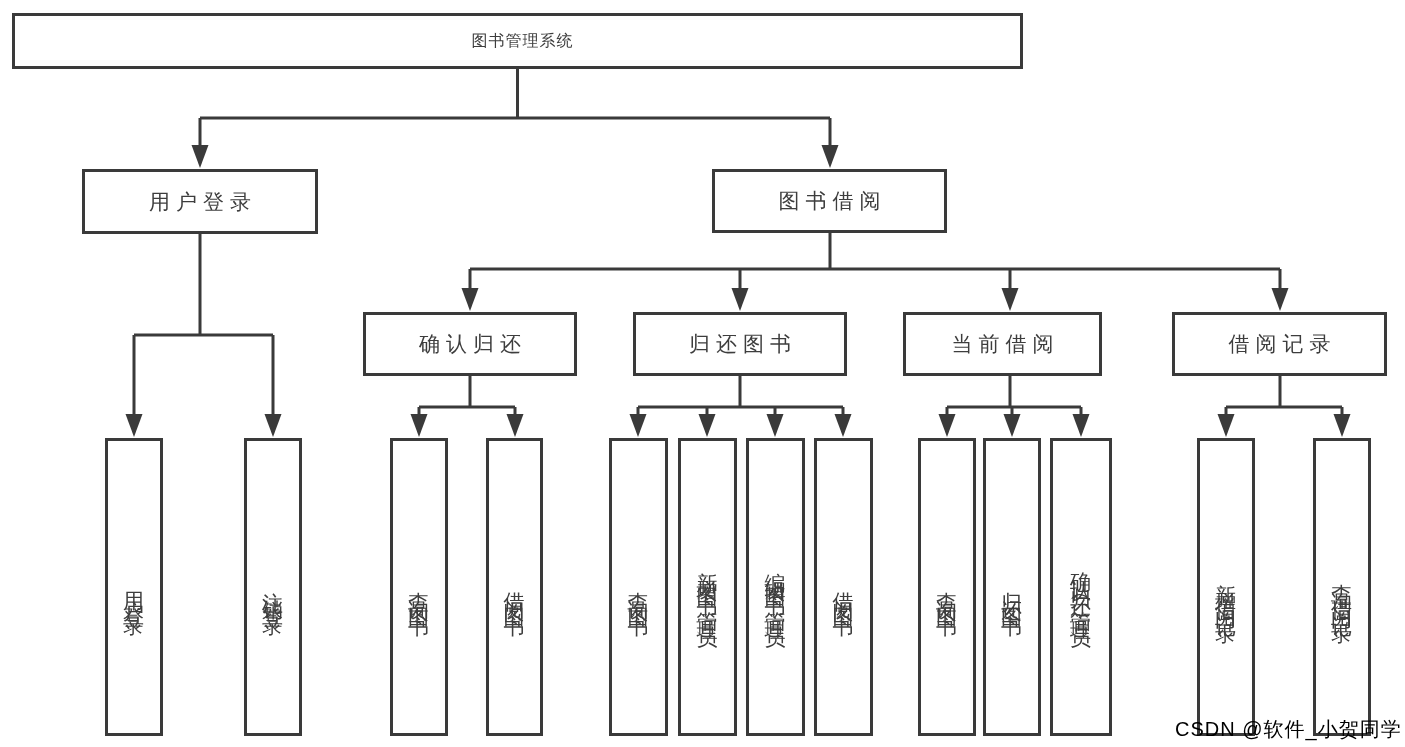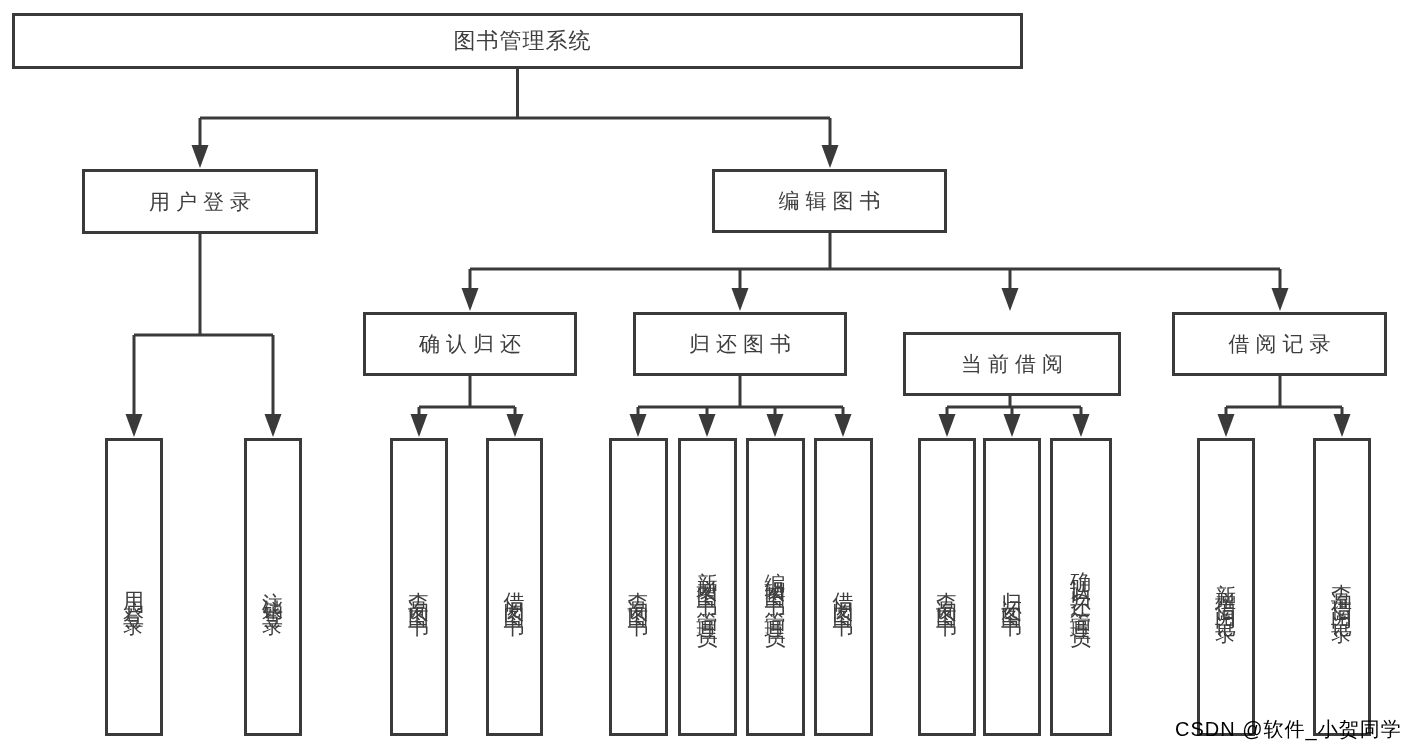--- a/index.html
+++ b/index.html
@@ -7,21 +7,21 @@
     position:relative;width:1405px;height:747px;background:#ffffff;
     font-family:"Liberation Sans","DejaVu Sans",sans-serif;color:#3d3d3d;overflow:hidden;
   }
   .wires{position:absolute;left:0;top:0;z-index:1;}
   .box{
     position:absolute;background:#ffffff;border:3px solid #3a3a3a;
     display:flex;align-items:center;justify-content:center;
     box-sizing:border-box;z-index:2;
   }
   .lbl{font-size:21px;color:#3d3d3d;letter-spacing:6px;white-space:nowrap;line-height:1.2;text-indent:6px;}
-  .title .lbl{font-size:22px;letter-spacing:1px;text-indent:1px;margin-left:9px;}
+  .title .lbl{font-size:16px;letter-spacing:1px;text-indent:1px;margin-left:9px;}
   .v .lbl{
     writing-mode:vertical-rl;text-orientation:mixed;
     letter-spacing:8px;line-height:1;font-size:21px;text-indent:0;
     padding-top:8px;
   }
   .watermark{
     position:absolute;left:1175px;top:716px;z-index:6;
     font-size:20px;color:#000000;letter-spacing:1px;white-space:nowrap;
   }
 </style>
@@ -74,30 +74,30 @@
   </svg>
 
   <div class="box title" style="left:12px;top:13px;width:1011px;height:56px;">
     <span class="lbl">图书管理系统</span>
   </div>
 
   <div class="box" style="left:82px;top:169px;width:236px;height:65px;">
     <span class="lbl">用户登录</span>
   </div>
   <div class="box" style="left:712px;top:169px;width:235px;height:64px;">
-    <span class="lbl">编辑图书</span>
+    <span class="lbl">图书借阅</span>
   </div>
 
   <div class="box" style="left:363px;top:312px;width:214px;height:64px;">
     <span class="lbl">确认归还</span>
   </div>
   <div class="box" style="left:633px;top:312px;width:214px;height:64px;">
     <span class="lbl">归还图书</span>
   </div>
-  <div class="box" style="left:903px;top:332px;width:218px;height:64px;">
+  <div class="box" style="left:903px;top:312px;width:199px;height:64px;">
     <span class="lbl">当前借阅</span>
   </div>
   <div class="box" style="left:1172px;top:312px;width:215px;height:64px;">
     <span class="lbl">借阅记录</span>
   </div>
 
   <div class="box v" style="left:105px;top:438px;width:58px;height:298px;">
     <span class="lbl">用户登录</span>
   </div>
   <div class="box v" style="left:244px;top:438px;width:58px;height:298px;">

